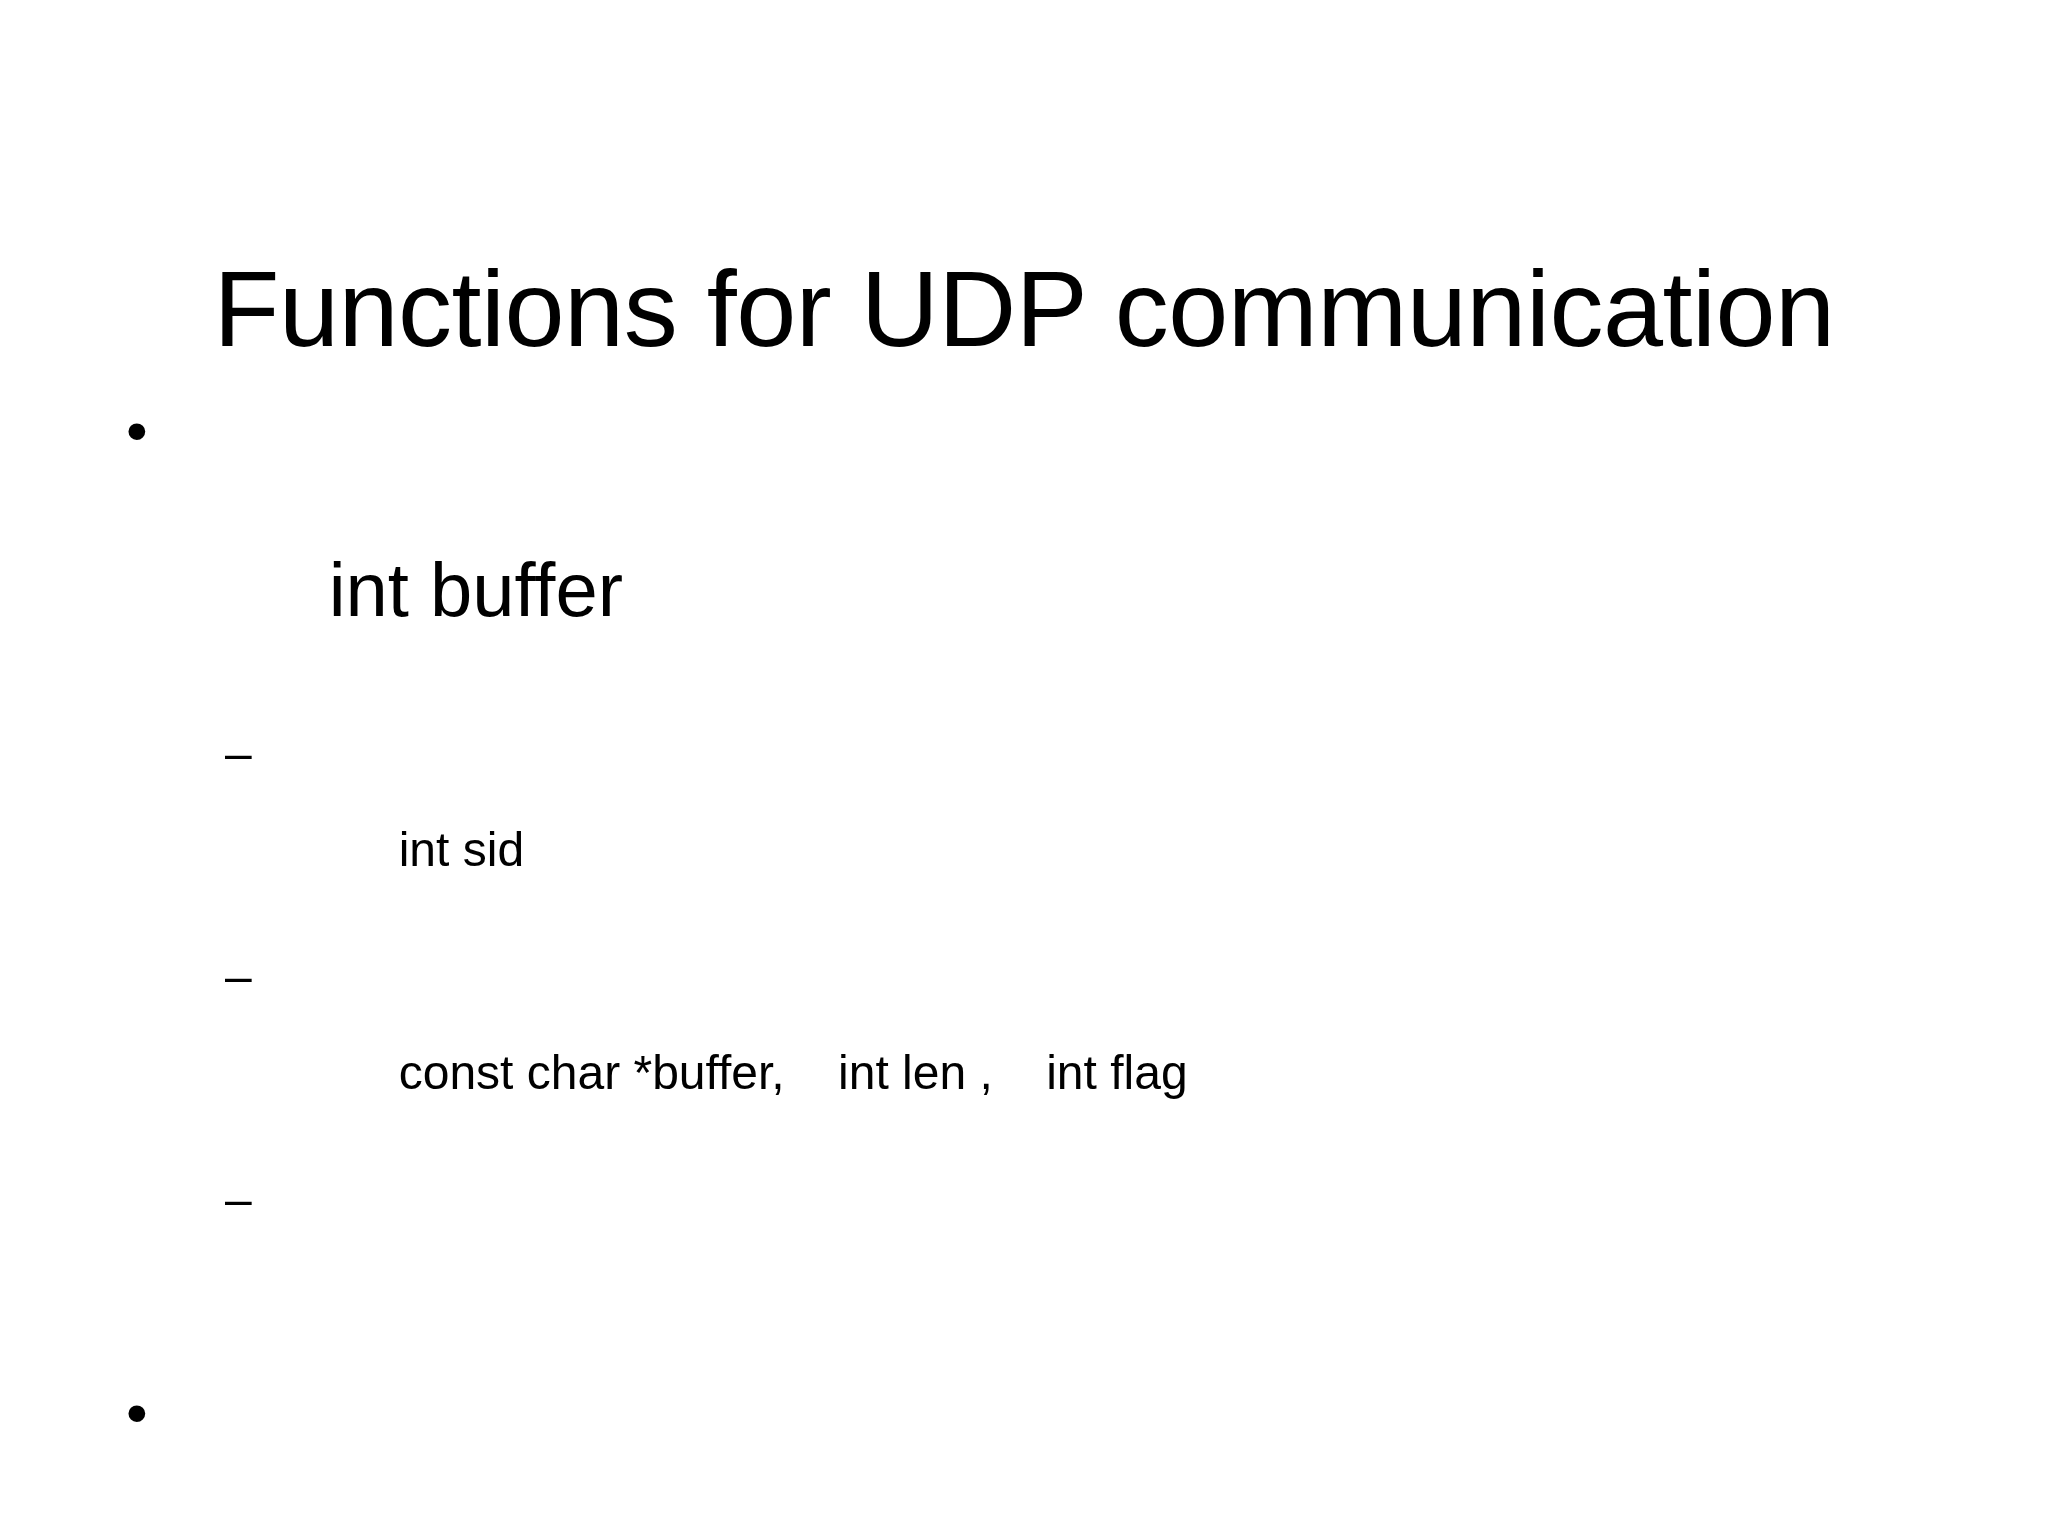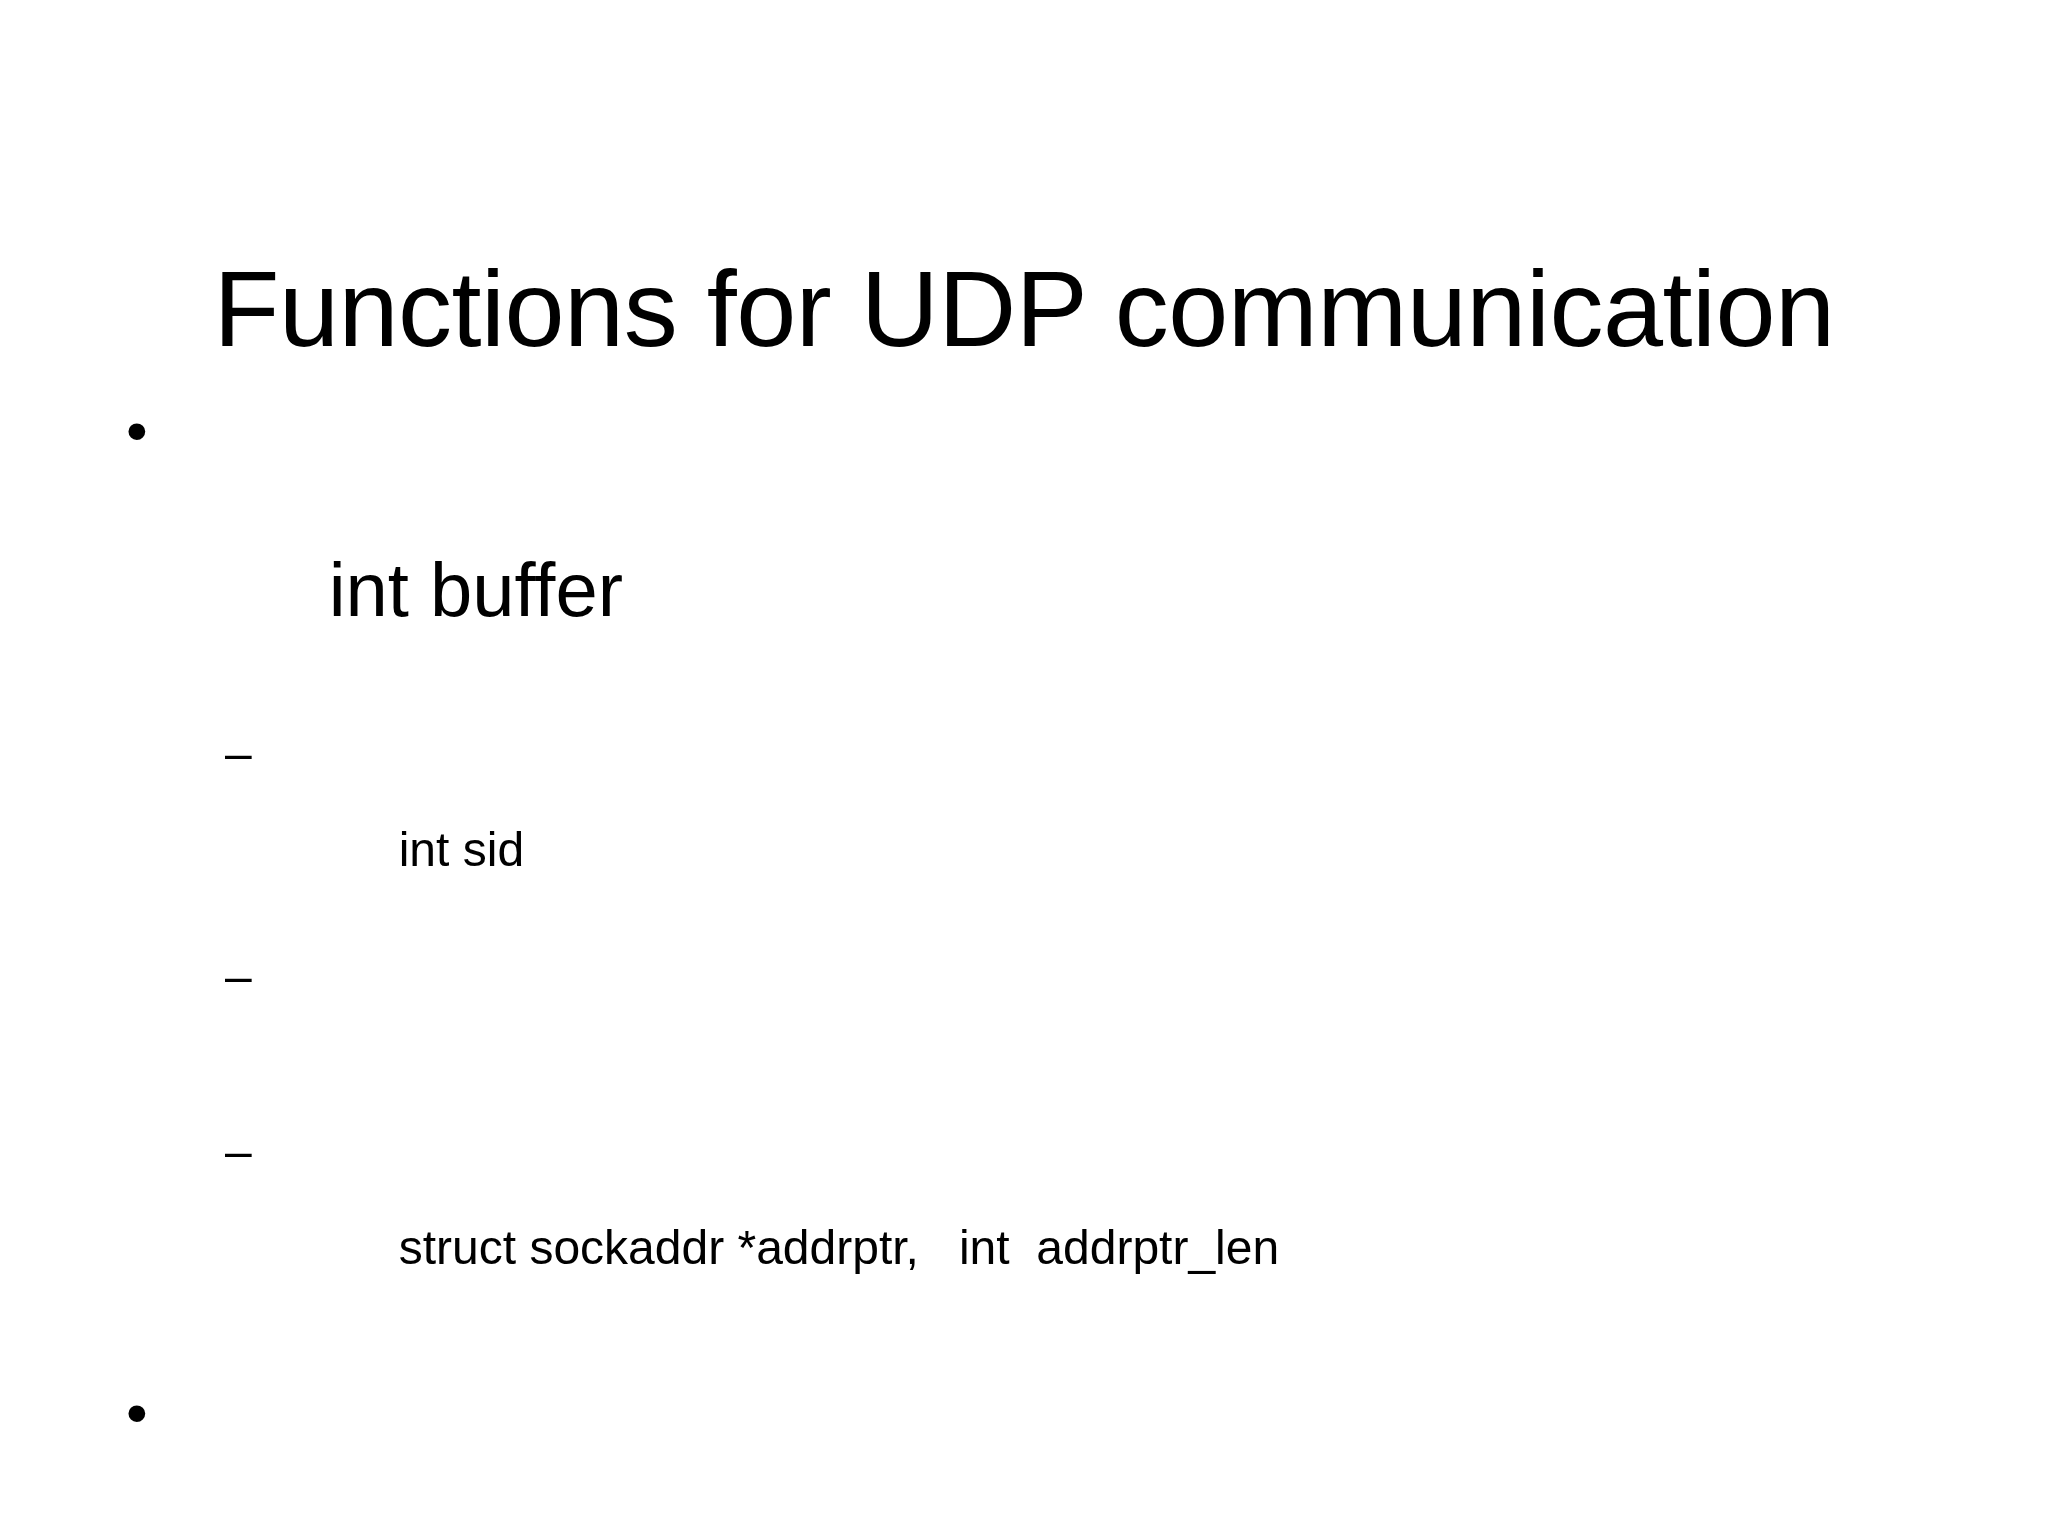--- a/index.html
+++ b/index.html
@@ -114,24 +114,24 @@
       <span class="l1-text">int buffer</span>
     </div>
 
     <div class="sub-list">
       <div class="l2-item">
         <span class="l2-dash">–</span>
         <span class="l2-text">int sid</span>
       </div>
       <div class="l2-item">
         <span class="l2-dash">–</span>
+        <span class="l2-text">const char *buffer,    int len ,    int flag</span>
       </div>
       <div class="l2-item">
         <span class="l2-dash">–</span>
-        <span class="l2-text">struct sockaddr *addrptr,   int  addrptr_len</span>
       </div>
     </div>
 
     <div class="l1-item l1-block-2">
       <span class="l1-bullet">•</span>
       
     </div>
 
   </div>
 </div>

